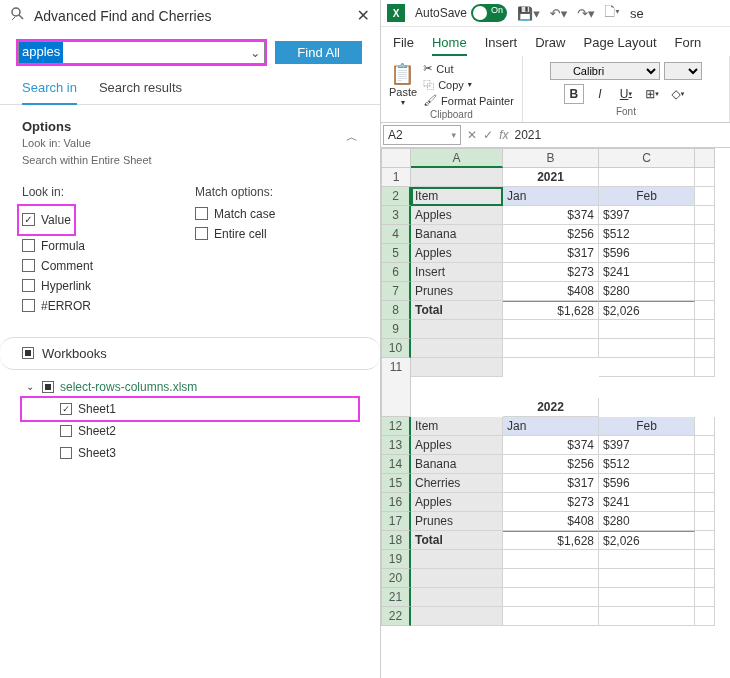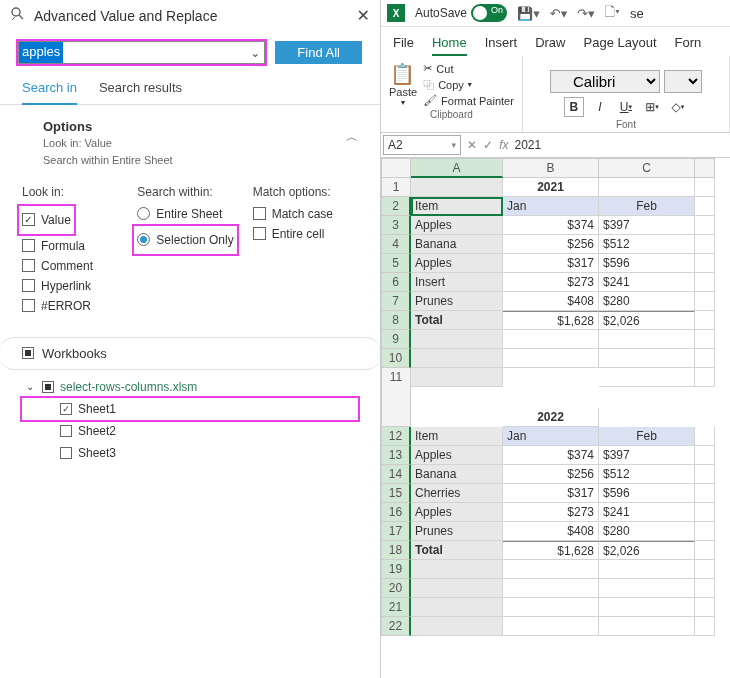--- a/index.html
+++ b/index.html
@@ -21,21 +21,21 @@
 .search-box .sel { background: #0078d4; color: #fff; padding: 2px 3px; font-size: 13px; }
 .search-box .dd { width: 18px; border-left: none; display:flex; align-items:center; justify-content:center; color:#555; }
 .btn-findall { background: #2f96d0; color: #fff; border: none; padding: 4px 22px; font-size: 13px; cursor:pointer; }
 
 
 .tabs { display: flex; gap: 22px; padding: 0 22px; border-bottom: 1px solid #ddd; }
 .tab { padding: 6px 0 8px 0; font-size: 13px; cursor:pointer; color: #444;}
 .tab.active { color: #2f96d0; border-bottom: 2px solid #2f96d0; margin-bottom:-1px;}
 
 
-.opts { padding: 14px 22px 6px 22px; position: relative; margin-left: 21px; }
+.opts { padding: 14px 22px 6px 22px; position: relative; }
 .opts-hdr { font-weight: 600; font-size: 13px; }
 .opts-sub { color: #666; font-size: 11px; line-height: 1.4; margin-top:2px;}
 .opts .chev { position: absolute; right: 22px; top: 24px; color:#444; }
 
 .opt-cols { display: flex; padding: 10px 22px 18px 22px; gap: 10px; }
 .opt-col { flex: 1; }
 .opt-col h5 { margin: 0 0 8px 0; font-weight: normal; font-size: 12px; color:#444;}
 .chk, .rad { display: flex; align-items: center; gap: 6px; margin: 6px 0; font-size: 12px; cursor:pointer;}
 .chk .box { width: 13px; height: 13px; border: 1px solid #666; display:flex; align-items:center; justify-content:center; font-size:10px; color:#333;}
 .chk .box.checked::after { content: "✓"; }
@@ -71,21 +71,21 @@
 
 .ribbon { display:flex; border-bottom:1px solid #ccc; }
 .rgroup { padding:6px 8px 2px 8px; border-right:1px solid #e0e0e0; display:flex; flex-direction:column; align-items:center; }
 .rgroup .label { font-size:10px; color:#666; margin-top:2px;}
 .clip-row { display:flex; gap:6px; }
 .paste { display:flex; flex-direction:column; align-items:center; font-size:11px; cursor:pointer;}
 .paste .ico { font-size:20px;}
 .clip-btns { display:flex; flex-direction:column; gap:3px; font-size:11px;}
 .clip-btns div { display:flex; align-items:center; gap:4px; cursor:pointer;}
 .font-row1 { display:flex; gap:4px; margin-bottom:4px;}
-.font-row1 select, .font-row1 input { font-size:15px; border:1px solid #aaa; padding:1px 18px;margin-top:8px;}
+.font-row1 select, .font-row1 input { font-size:11px; border:1px solid #aaa; padding:1px 18px;}
 .font-row2 { display:flex; gap:6px; align-items:center;}
 .font-btn { width:20px; height:20px; display:flex; align-items:center; justify-content:center; border:1px solid transparent; cursor:pointer; font-size:12px;}
 .font-btn.boxed { border:1px solid #aaa;}
 .underline{ text-decoration:underline;}
 
 .namebox-row { display:flex; align-items:center; border-bottom:1px solid #ccc; padding:2px 0;}
 .namebox { border:1px solid #aaa; width:78px; padding:2px 4px; font-size:12px; margin-left:2px; display:flex; justify-content:space-between; align-items:center;}
 .fx-area { display:flex; align-items:center; gap:6px; flex:1; padding:0 6px; font-size:12px; color:#888;}
 .fx-area .val { color:#333;}
 
@@ -114,21 +114,21 @@
 
 <div class="pane-left">
   <div class="dlg-header">
     <span class="icon-find">
       <svg width="16" height="16" viewBox="0 0 16 16">
           <circle cx="6" cy="6" r="4" fill="none" stroke="#666" stroke-width="1.5"></circle>
           <line x1="9" y1="9" x2="13" y2="13" stroke="#666" stroke-width="1.5"></line>
           <path d="M2 14 L5 11" stroke="#666" stroke-width="1"></path>
         </svg>
     </span>
-    <span class="title">Advanced Value and Replace</span>
+    <span class="title">Advanced Find and Cherries</span>
     <span class="close">✕</span>
   </div>
 
   <div class="search-row">
     <div class="search-box hl">
       <span class="sel">apples</span>
       <input type="text" value="" style="">
       <span class="dd">⌄</span>
     </div>
     <button class="btn-findall">Find All</button>
@@ -164,33 +164,20 @@
           <span>Comment</span>
         </div>
       <div class="chk">
           <span class="box"></span>
           <span>Hyperlink</span>
         </div>
       <div class="chk">
           <span class="box"></span>
           <span>#ERROR</span>
         </div>
-    </div>
-    <div class="opt-col">
-      <h5>Search within:</h5>
-      <div class="rad">
-          <span class="circ"></span>
-          <span>Entire Sheet</span>
-        </div>
-      <span class="hl-box">
-        <div class="rad">
-            <span class="circ on"></span>
-            <span>Selection Only</span>
-          </div>
-      </span>
     </div>
     <div class="opt-col">
       <h5>Match options:</h5>
       <div class="chk">
           <span class="box"></span>
           <span>Match case</span>
         </div>
       <div class="chk">
           <span class="box"></span>
           <span>Entire cell</span>

